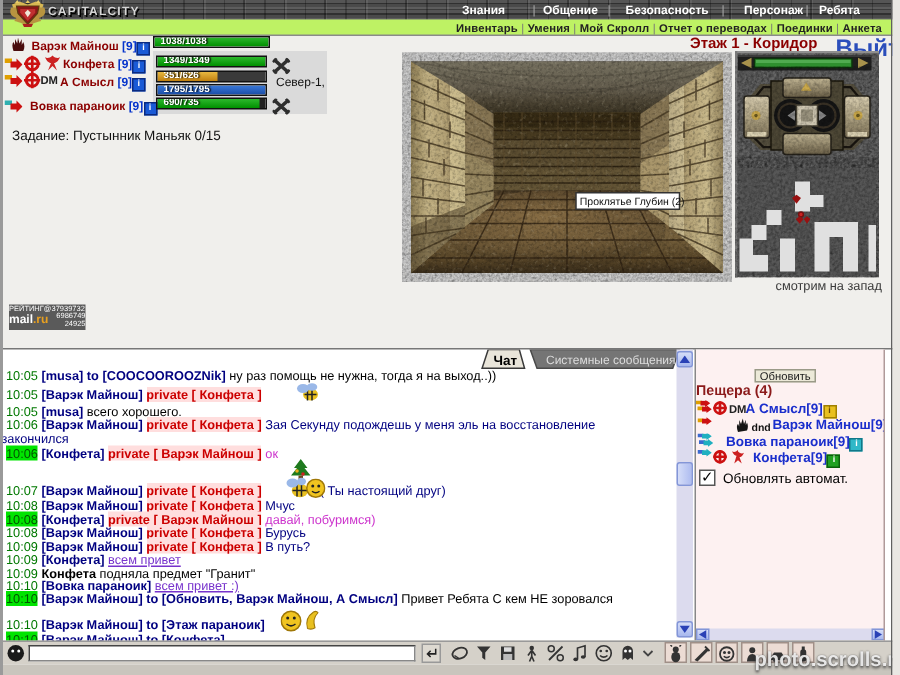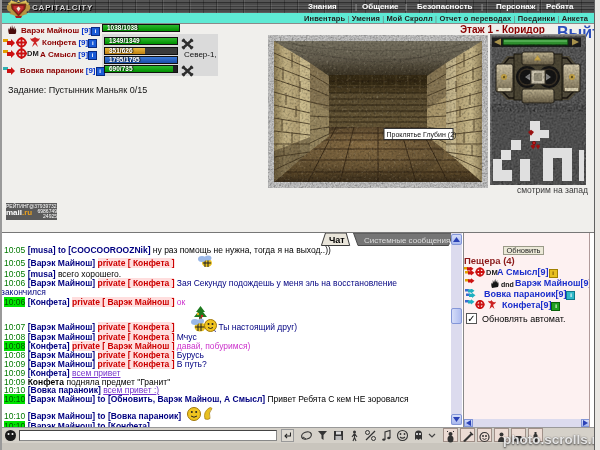--- a/index.html
+++ b/index.html
@@ -6,21 +6,21 @@
 .abs{position:absolute;}
 
 #stonebar{left:0;top:0;width:600px;height:13px;background:#454545;
 background-image:
  repeating-linear-gradient(90deg, rgba(0,0,0,.30) 0 1px, rgba(255,255,255,.08) 1px 2px, rgba(0,0,0,0) 2px 14px, rgba(0,0,0,.25) 14px 15px, rgba(0,0,0,0) 15px 27px),
  repeating-linear-gradient(0deg, #5d5d5d 0 1px, #4a4a4a 1px 3px, #303030 3px 4px, #555 4px 6px, #3c3c3c 6px 7px);
 }
 #cclogo{left:32px;top:3px;font-size:8px;font-weight:bold;color:#d6d6d6;letter-spacing:0.8px;text-shadow:1px 1px 0 #000,0 0 1px #222;}
 .tmsp{color:#aaa;font-weight:normal;}
 
-#submenu{left:0;top:13px;width:600px;height:11px;background:#5eead4;border-bottom:1px solid #8a8a8a;box-sizing:border-box;}
+#submenu{left:0;top:13px;width:600px;height:11px;background:#bef264;border-bottom:1px solid #8a8a8a;box-sizing:border-box;}
 #submenu div{position:absolute;left:304px;top:1px;font-size:7.5px;font-weight:bold;color:#222;white-space:nowrap;letter-spacing:0.12px;}
 #submenu .sp{color:#777;font-weight:normal;}
 
 #topcontent{left:0;top:24px;width:600px;height:208px;background:#f0efec;}
 .pname{font-weight:bold;font-size:8px;color:#8b0000;white-space:nowrap;}
 .lvl{color:#0433cc;}
 .iico{display:inline-block;width:7px;height:7px;background:#1a5ad6;border:1px solid #0a2a80;color:#fff;font-size:6px;font-weight:bold;text-align:center;line-height:7px;vertical-align:0px;font-style:normal;}
 .bar{position:absolute;height:6px;border:1px solid #111;font-size:6.5px;font-weight:bold;color:#fff;line-height:6px;white-space:nowrap;overflow:hidden;}
 .bar i{font-style:normal;position:relative;z-index:3;margin-left:4px;text-shadow:1px 0 1px #000;}
 .bar .fill{position:absolute;left:0;top:0;bottom:0;}
@@ -359,21 +359,21 @@
 <div class="abs cl" style="top:297px"><span class="tsh">10:06</span> <span class="nm">[Конфета]</span> <span class="pv">private [ Варэк Майнош ]</span> <span class="mm">ок</span></div>
 <div class="abs cl" style="top:322px"><span class="ts">10:07</span> <span class="nm">[Варэк Майнош]</span> <span class="pv">private [ Конфета ]</span> <span style="display:inline-block;width:34px"></span> <span class="mv">( Ты настоящий друг)</span></div>
 <div class="abs cl" style="top:332px"><span class="ts">10:08</span> <span class="nm">[Варэк Майнош]</span> <span class="pv">private [ Конфета ]</span> <span class="mv">Мчус</span></div>
 <div class="abs cl" style="top:341px"><span class="tsh">10:08</span> <span class="nm">[Конфета]</span> <span class="pv">private [ Варэк Майнош ]</span> <span class="mm">давай, побуримся)</span></div>
 <div class="abs cl" style="top:350px"><span class="ts">10:08</span> <span class="nm">[Варэк Майнош]</span> <span class="pv">private [ Конфета ]</span> <span class="mv">Бурусь</span></div>
 <div class="abs cl" style="top:359px"><span class="ts">10:09</span> <span class="nm">[Варэк Майнош]</span> <span class="pv">private [ Конфета ]</span> <span class="mv">В путь?</span></div>
 <div class="abs cl" style="top:368px"><span class="ts">10:09</span> <span class="nm">[Конфета]</span> <span class="ma">всем привет</span></div>
 <div class="abs cl" style="top:377px"><span class="ts">10:09</span> <b>Конфета</b> подняла предмет "Гранит"</div>
 <div class="abs cl" style="top:385px"><span class="ts">10:10</span> <span class="nm">[Вовка параноик]</span> <span class="ma">всем привет :)</span></div>
 <div class="abs cl" style="top:394px"><span class="tsh">10:10</span> <span class="nm">[Варэк Майнош]</span> <span class="tob">to [Обновить, Варэк Майнош, А Смысл]</span> Привет Ребята С кем НЕ зоровался</div>
-<div class="abs cl" style="top:411px"><span class="ts">10:10</span> <span class="nm">[Варэк Майнош]</span> <span class="tob">to [Вовка параноик]</span></div>
+<div class="abs cl" style="top:411px"><span class="ts">10:10</span> <span class="nm">[Варэк Майнош]</span> <span class="tob">to [Этаж параноик]</span></div>
 <div class="abs cl" style="top:421px"><span class="tsh">10:10</span> <span class="nm">[Варэк Майнош]</span> <span class="tob">to [Конфета]</span></div>
 
 <svg class="abs" style="left:197px;top:255px" width="16" height="13" viewBox="0 0 16 13">
     <ellipse cx="10" cy="8" rx="5" ry="4" fill="#e8c020"></ellipse>
     <path d="M6 8 h8 M8 5 v7 M11 5 v7" stroke="#222" stroke-width="1"></path>
     <ellipse cx="5" cy="4" rx="4" ry="3" fill="#9ab8e8"></ellipse>
     <ellipse cx="11" cy="3" rx="3.5" ry="2.5" fill="#9ab8e8"></ellipse>
   </svg>
 <svg class="abs" style="left:192px;top:306px" width="17" height="16" viewBox="0 0 17 16">
     <path d="M8.5 0 L13 6 H11 L15 11 H2 L6 6 H4 Z" fill="#1e7a1e"></path>

